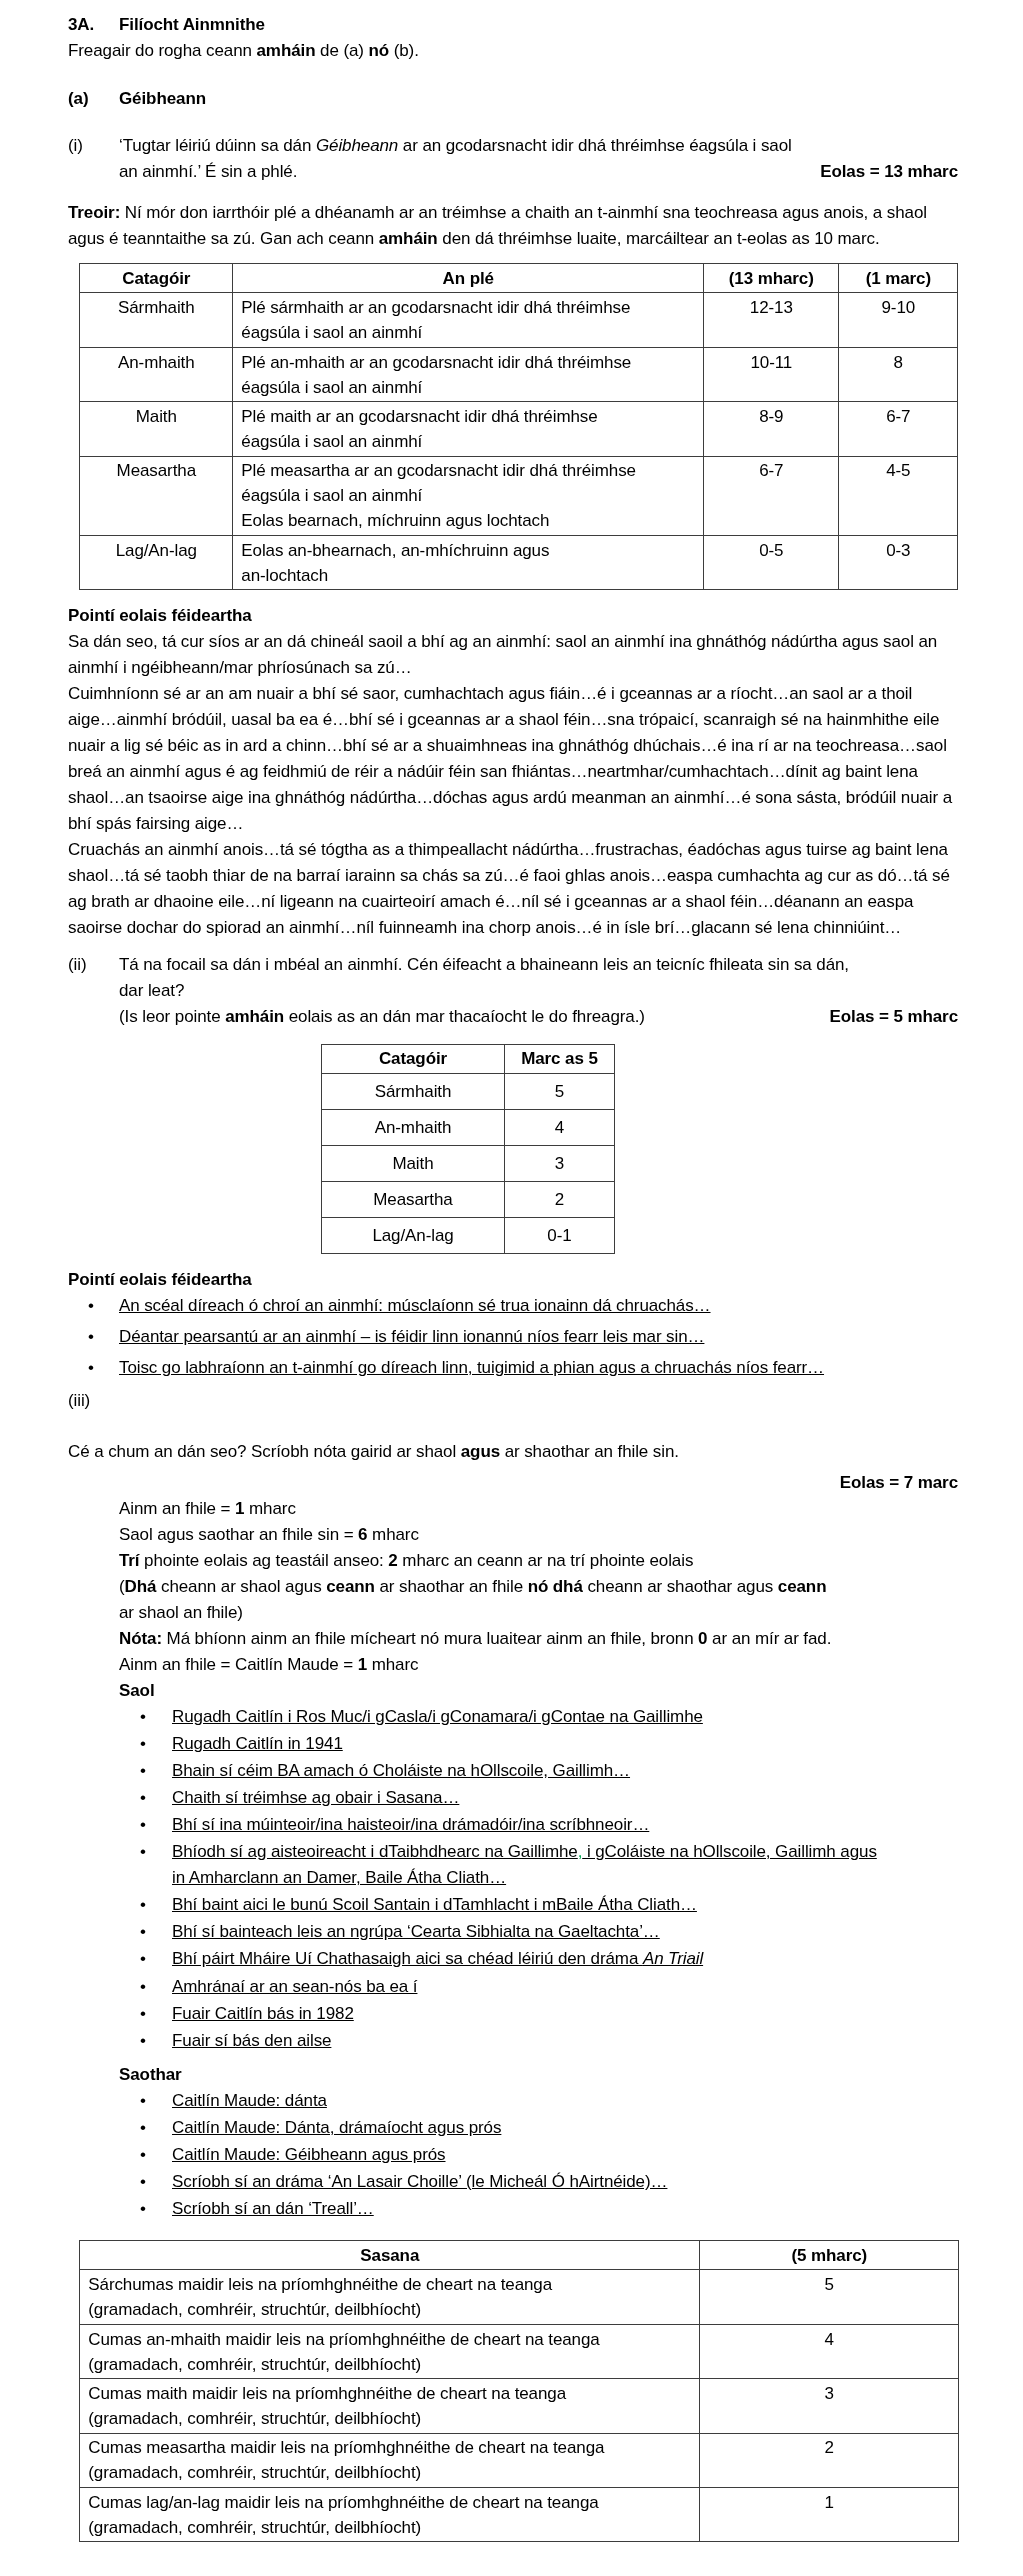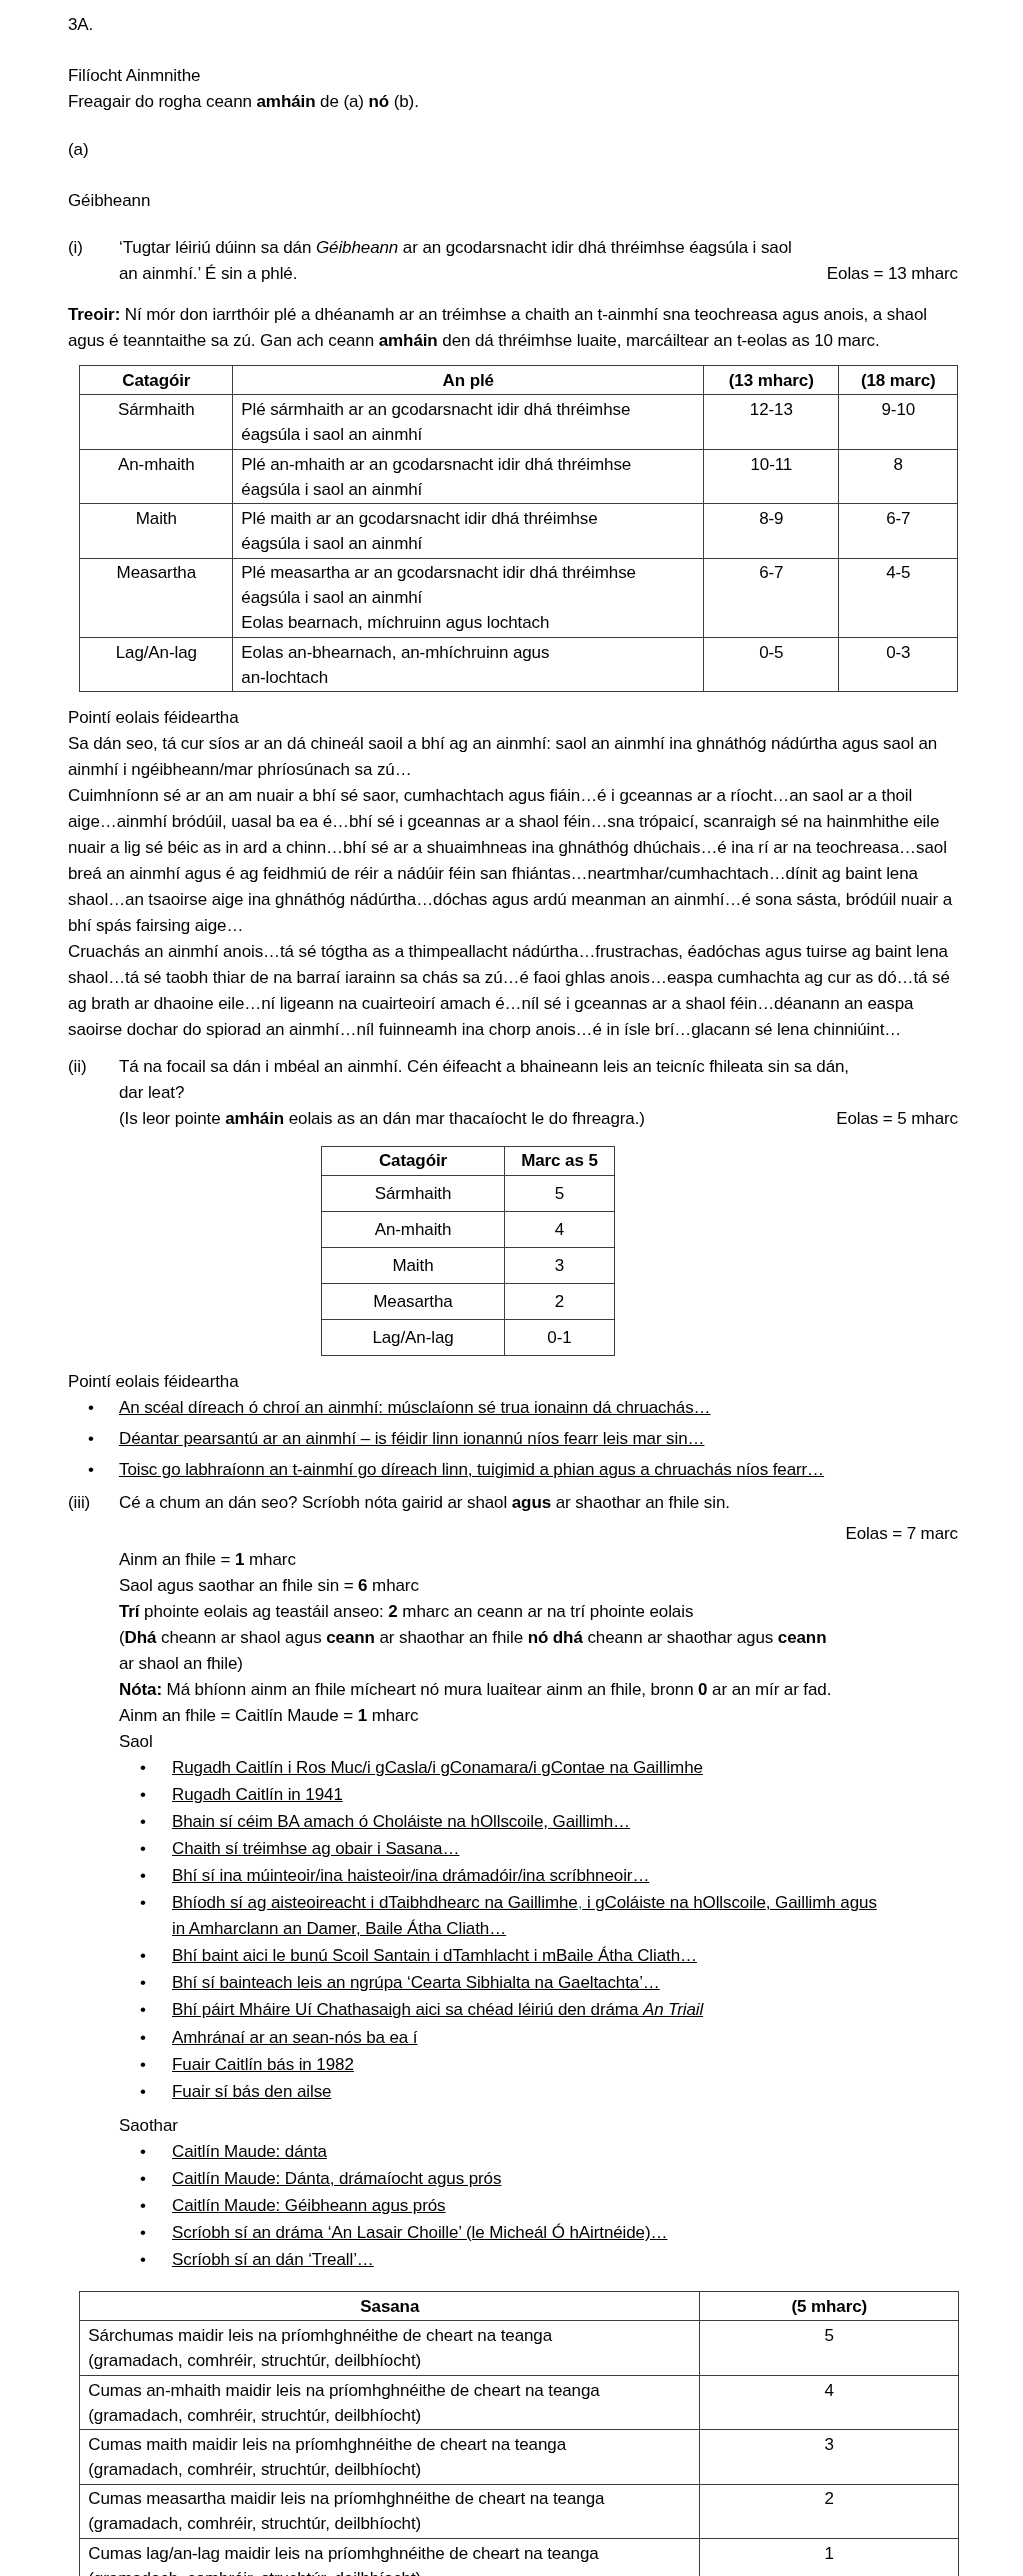--- a/index.html
+++ b/index.html
@@ -5,33 +5,33 @@
   html,body{margin:0;padding:0;background:#ffffff;}
   body{
     width:1024px;
     color:#000;
     font-family:"Liberation Sans", sans-serif;
     font-size:17px;
     line-height:26px;
     letter-spacing:-0.1px;
   }
   .page{box-sizing:border-box;width:1024px;min-height:2576px;padding:12.4px 66px 22.5px 68px;background:#fff;}
-  .bold{font-weight:normal;flex-direction:column;}
+  .bold{font-weight:bold;}
   p{margin:0;}
   .hang{display:flex;align-items:flex-start;}
   .lbl{flex:0 0 51px;}
   .qtext{flex:1;min-width:0;}
   .flexline{display:flex;justify-content:space-between;align-items:baseline;}
   .intro{margin:0 0 21.4px 0;}
   .sec-a{margin:0 0 21.4px 0;}
   .qi{margin:0 0 14.6px 0;}
   .treoir{margin:0 0 11.3px 0;}
   .pbody{margin:0 0 11.3px 0;}
   .qii{margin:0 0 13.5px 0;}
-  .qiii{margin:6.8px 0 4.5px 0;}
+  .qiii{margin:6.8px 0 4.5px 0;flex-direction:column;}
   .rightline{text-align:right;}
   .notes .note{padding-left:51px;}
   .ind{padding-left:51px;}
   .saothar-h{margin-top:8px;}
   table{border-collapse:collapse;margin-left:11.3px;}
   th,td{border:1.7px solid #3d3d3d;border-left-width:1.1px;border-right-width:1.1px;line-height:25px;}
   th{padding:1.7px 4.5px;text-align:center;font-weight:bold;}
   td{padding:1.7px 8px;vertical-align:top;}
   td.c{text-align:center;padding:1.7px 3.4px;}
   .t1{width:879px;margin-bottom:12.4px;table-layout:fixed;}
@@ -83,21 +83,21 @@
         <col style="width:153px">
         <col style="width:471px">
         <col style="width:135px">
         <col style="width:119px">
       </colgroup>
     <thead>
       <tr>
         <th>Catagóir</th>
         <th>An plé</th>
         <th>(13 mharc)</th>
-        <th>(18 marc)</th>
+        <th>(1 marc)</th>
       </tr>
     </thead>
     <tbody>
 
     <tr>
         <td class="c">Sármhaith</td>
         <td>Plé sármhaith ar an gcodarsnacht idir dhá thréimhse<br>éagsúla i saol an ainmhí</td>
         <td class="c">12-13</td>
         <td class="c">9-10</td>
       </tr>

